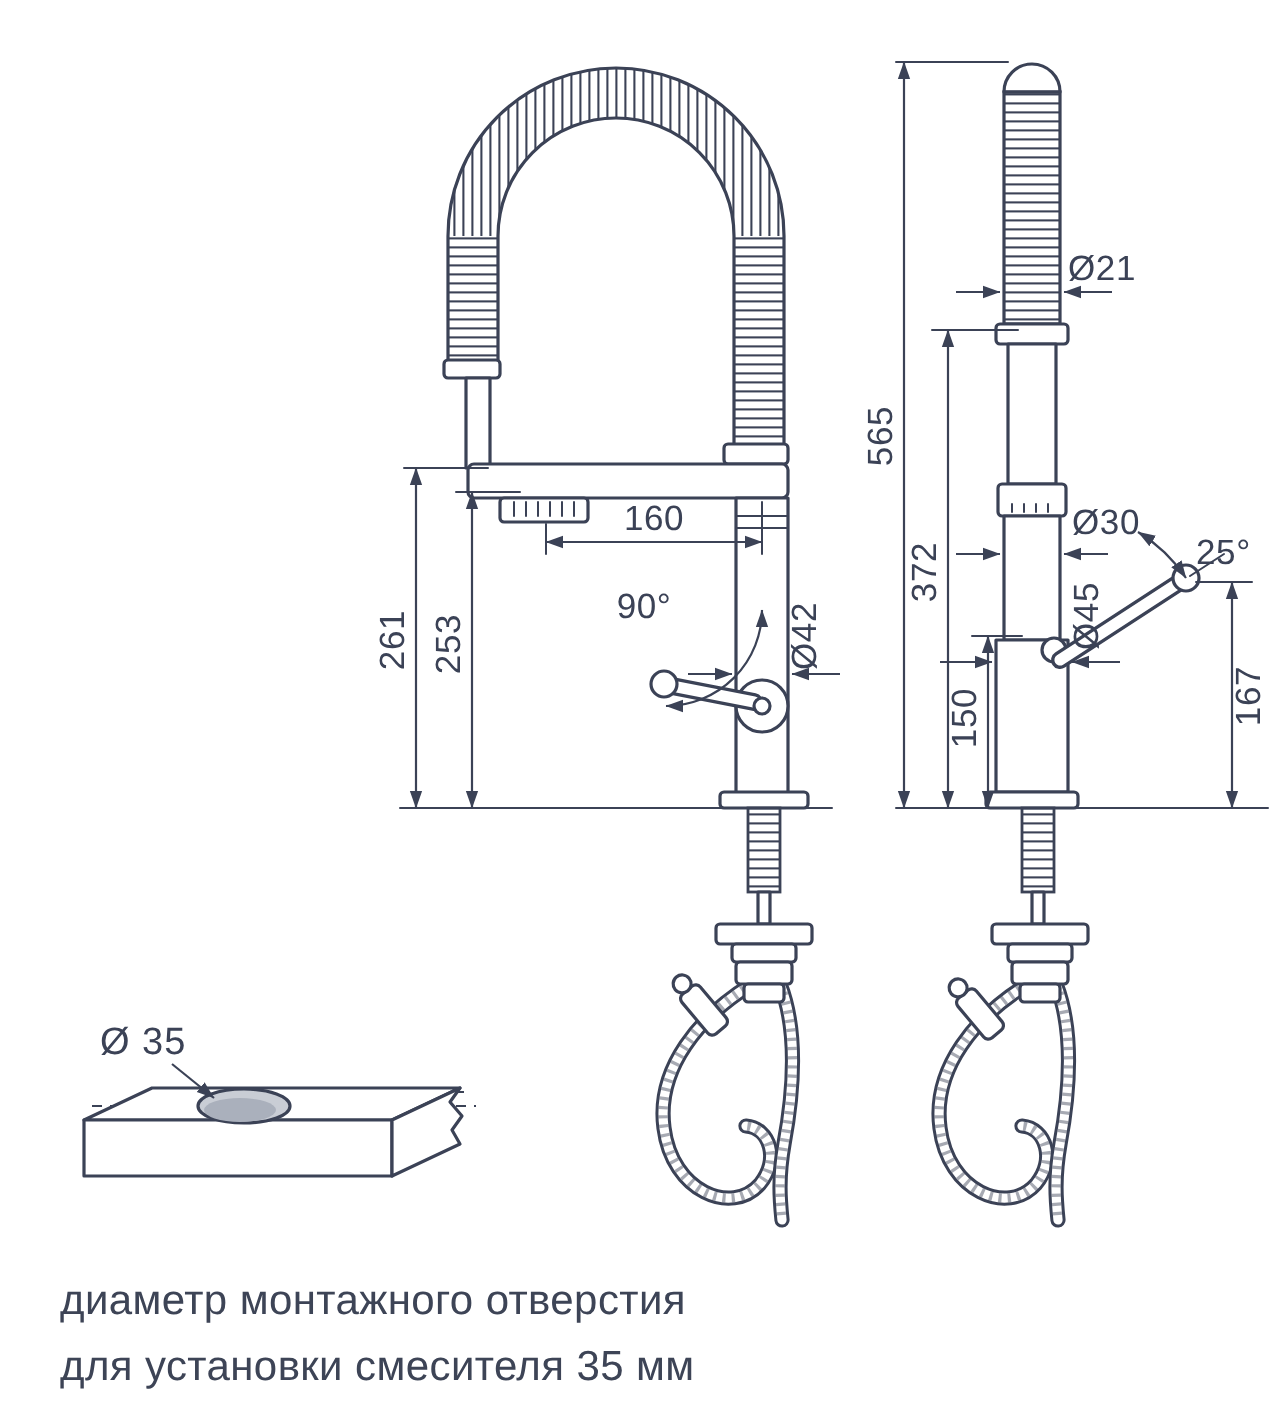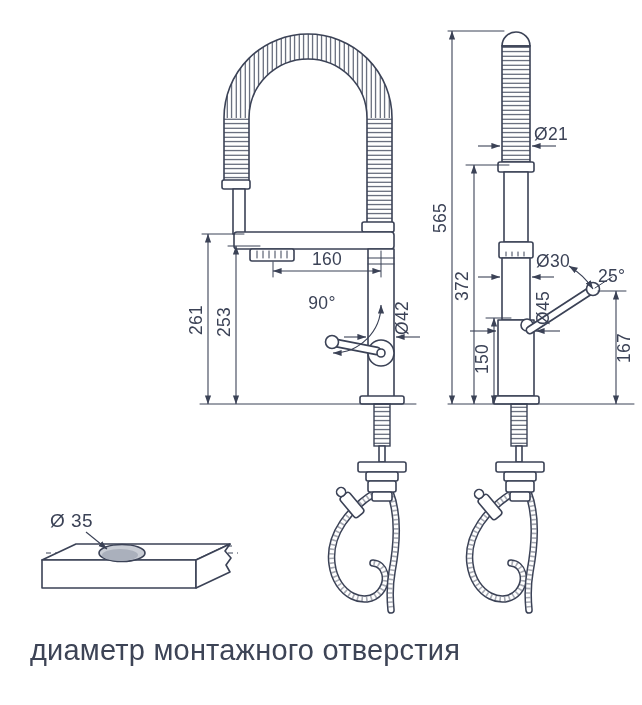--- a/index.html
+++ b/index.html
@@ -22,21 +22,21 @@
   .hose-out   { stroke:#3B4256; fill:none; stroke-width:7.6; stroke-linecap:round; }
   .hose-core  { stroke:#ffffff; fill:none; stroke-width:4.6; stroke-linecap:round; }
   .hose-braid { stroke:#3B4256; fill:none; stroke-width:4.6; stroke-dasharray:1.6 3; opacity:.45; }
 
   
   .dtx { font-family:"Liberation Sans", sans-serif; font-size:17.5px; fill:#3B4256; letter-spacing:.3px; }
   .dtx-big { font-family:"Liberation Sans", sans-serif; font-size:19px; fill:#3B4256; letter-spacing:.5px; }
 
   .caption {
     position:absolute; left:30px; top:634px;
-    color:#3D4456; font-size:29px; line-height:33px; letter-spacing:.2px;
+    color:#3D4456; font-size:21px; line-height:33px; letter-spacing:.2px;
     font-family:"Liberation Sans", sans-serif;
   }
 </style>
 </head>
 <body>
 
 <div class="figure">
 <svg width="642" height="630" viewBox="0 0 642 630">
   <defs>
     <marker id="ar" markerWidth="10" markerHeight="8" refX="8.6" refY="3.5" orient="auto-start-reverse" markerUnits="userSpaceOnUse">
@@ -233,14 +233,15 @@
     <ellipse cx="122" cy="553" rx="23" ry="8.5" fill="#C9CDD5" stroke="#3B4256" stroke-width="1.6"></ellipse>
     <ellipse cx="120" cy="555" rx="18" ry="6" fill="#AAB0BC" stroke="none"></ellipse>
 
     <line class="dim" x1="86" y1="532" x2="107" y2="549" marker-end="url(#ar)"></line>
     <text class="dtx-big" x="50" y="527">Ø 35</text>
   </g>
 </svg>
 
 <div class="caption">
   <div>диаметр монтажного отверстия</div>
+  <div>для установки смесителя 35 мм</div>
 </div>
 </div>
 
 </body></html>

